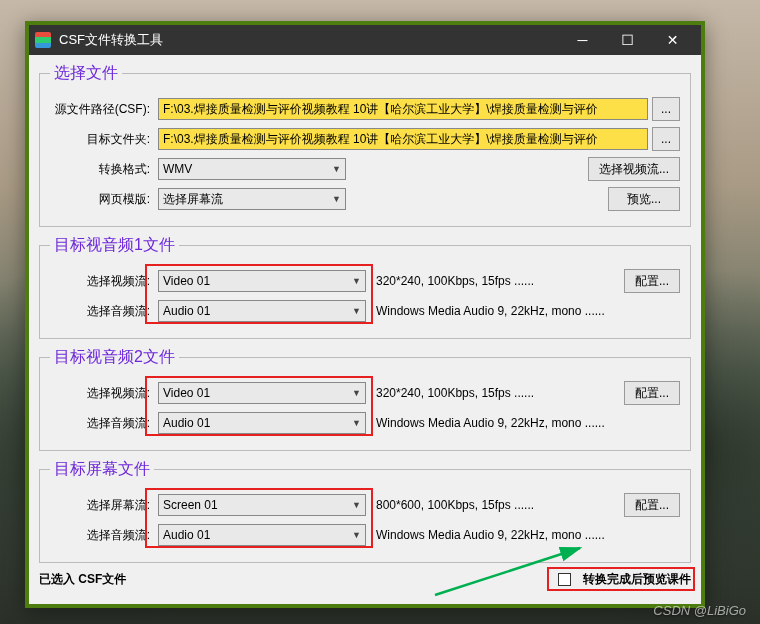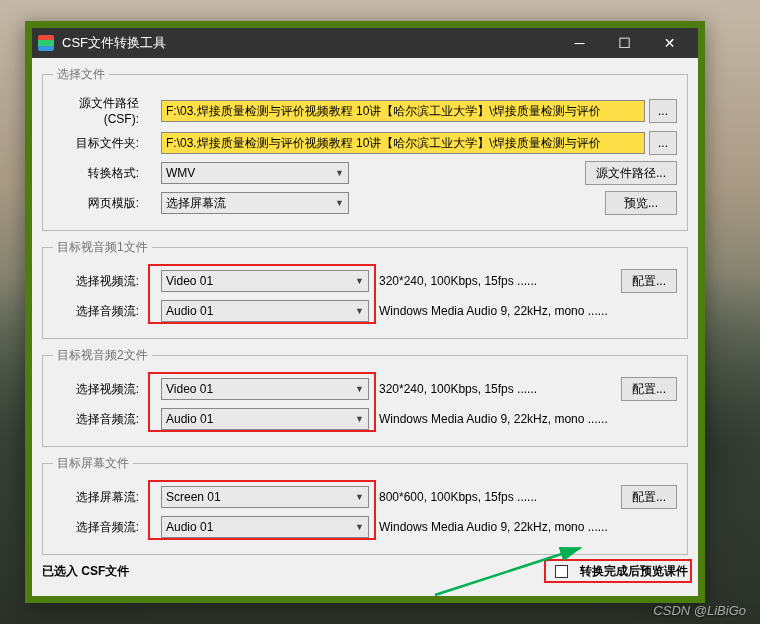--- a/index.html
+++ b/index.html
@@ -19,21 +19,21 @@
     background:
       radial-gradient(ellipse 400px 300px at 80px 450px, rgba(30,40,30,0.7) 0%, transparent 60%),
       radial-gradient(ellipse 400px 300px at 700px 450px, rgba(30,40,30,0.7) 0%, transparent 60%);
   }
   .window {
     position: absolute;
     top: 21px;
     left: 25px;
     width: 680px;
     background: #f0f0f0;
-    border: 7px solid #4d7c0f;
+    border: 4px solid #4d7c0f;
     box-shadow: 0 4px 20px rgba(0,0,0,0.4);
   }
   .titlebar {
     height: 30px;
     background: #333;
     color: #fff;
     display: flex;
     align-items: center;
     padding: 0 6px;
   }
@@ -51,31 +51,31 @@
   .client {
     padding: 8px 10px 12px 10px;
     background: #f0f0f0;
   }
   fieldset {
     border: 1px solid #bbb;
     margin: 0 0 8px 0;
     padding: 8px 10px 10px 10px;
     position: relative;
   }
-  legend { font-size: 12px; padding: 0 4px; color: #737373; }
+  legend { font-size: 16px; padding: 0 4px; color: #6d28d9; }
   .row {
     display: flex;
     align-items: center;
     margin: 4px 0;
     min-height: 26px;
   }
   .lbl {
     width: 108px;
     text-align: right;
-    padding-right: 22px;
+    padding-right: 8px;
     color: #000;
   }
   .input {
     height: 22px;
     border: 1px solid #888;
     background: #fde047;
     padding: 0 4px;
     font-size: 12px;
     line-height: 20px;
     overflow: hidden;
@@ -160,21 +160,21 @@
         <div class="btn" style="width:28px; margin-left:4px; padding:0;">...</div>
       </div>
 
       <div class="row">
         <div class="lbl">转换格式:</div>
         <div class="select" style="width:188px">
           <span>WMV</span>
           <span class="chev">▼</span>
         </div>
         <div style="flex:1"></div>
-        <div class="btn">源文件路径...</div>
+        <div class="btn">选择视频流...</div>
       </div>
 
       <div class="row">
         <div class="lbl">网页模版:</div>
         <div class="select" style="width:188px">
           <span>选择屏幕流</span>
           <span class="chev">▼</span>
         </div>
         <div style="flex:1"></div>
         <div class="btn" style="min-width:72px">预览...</div>

